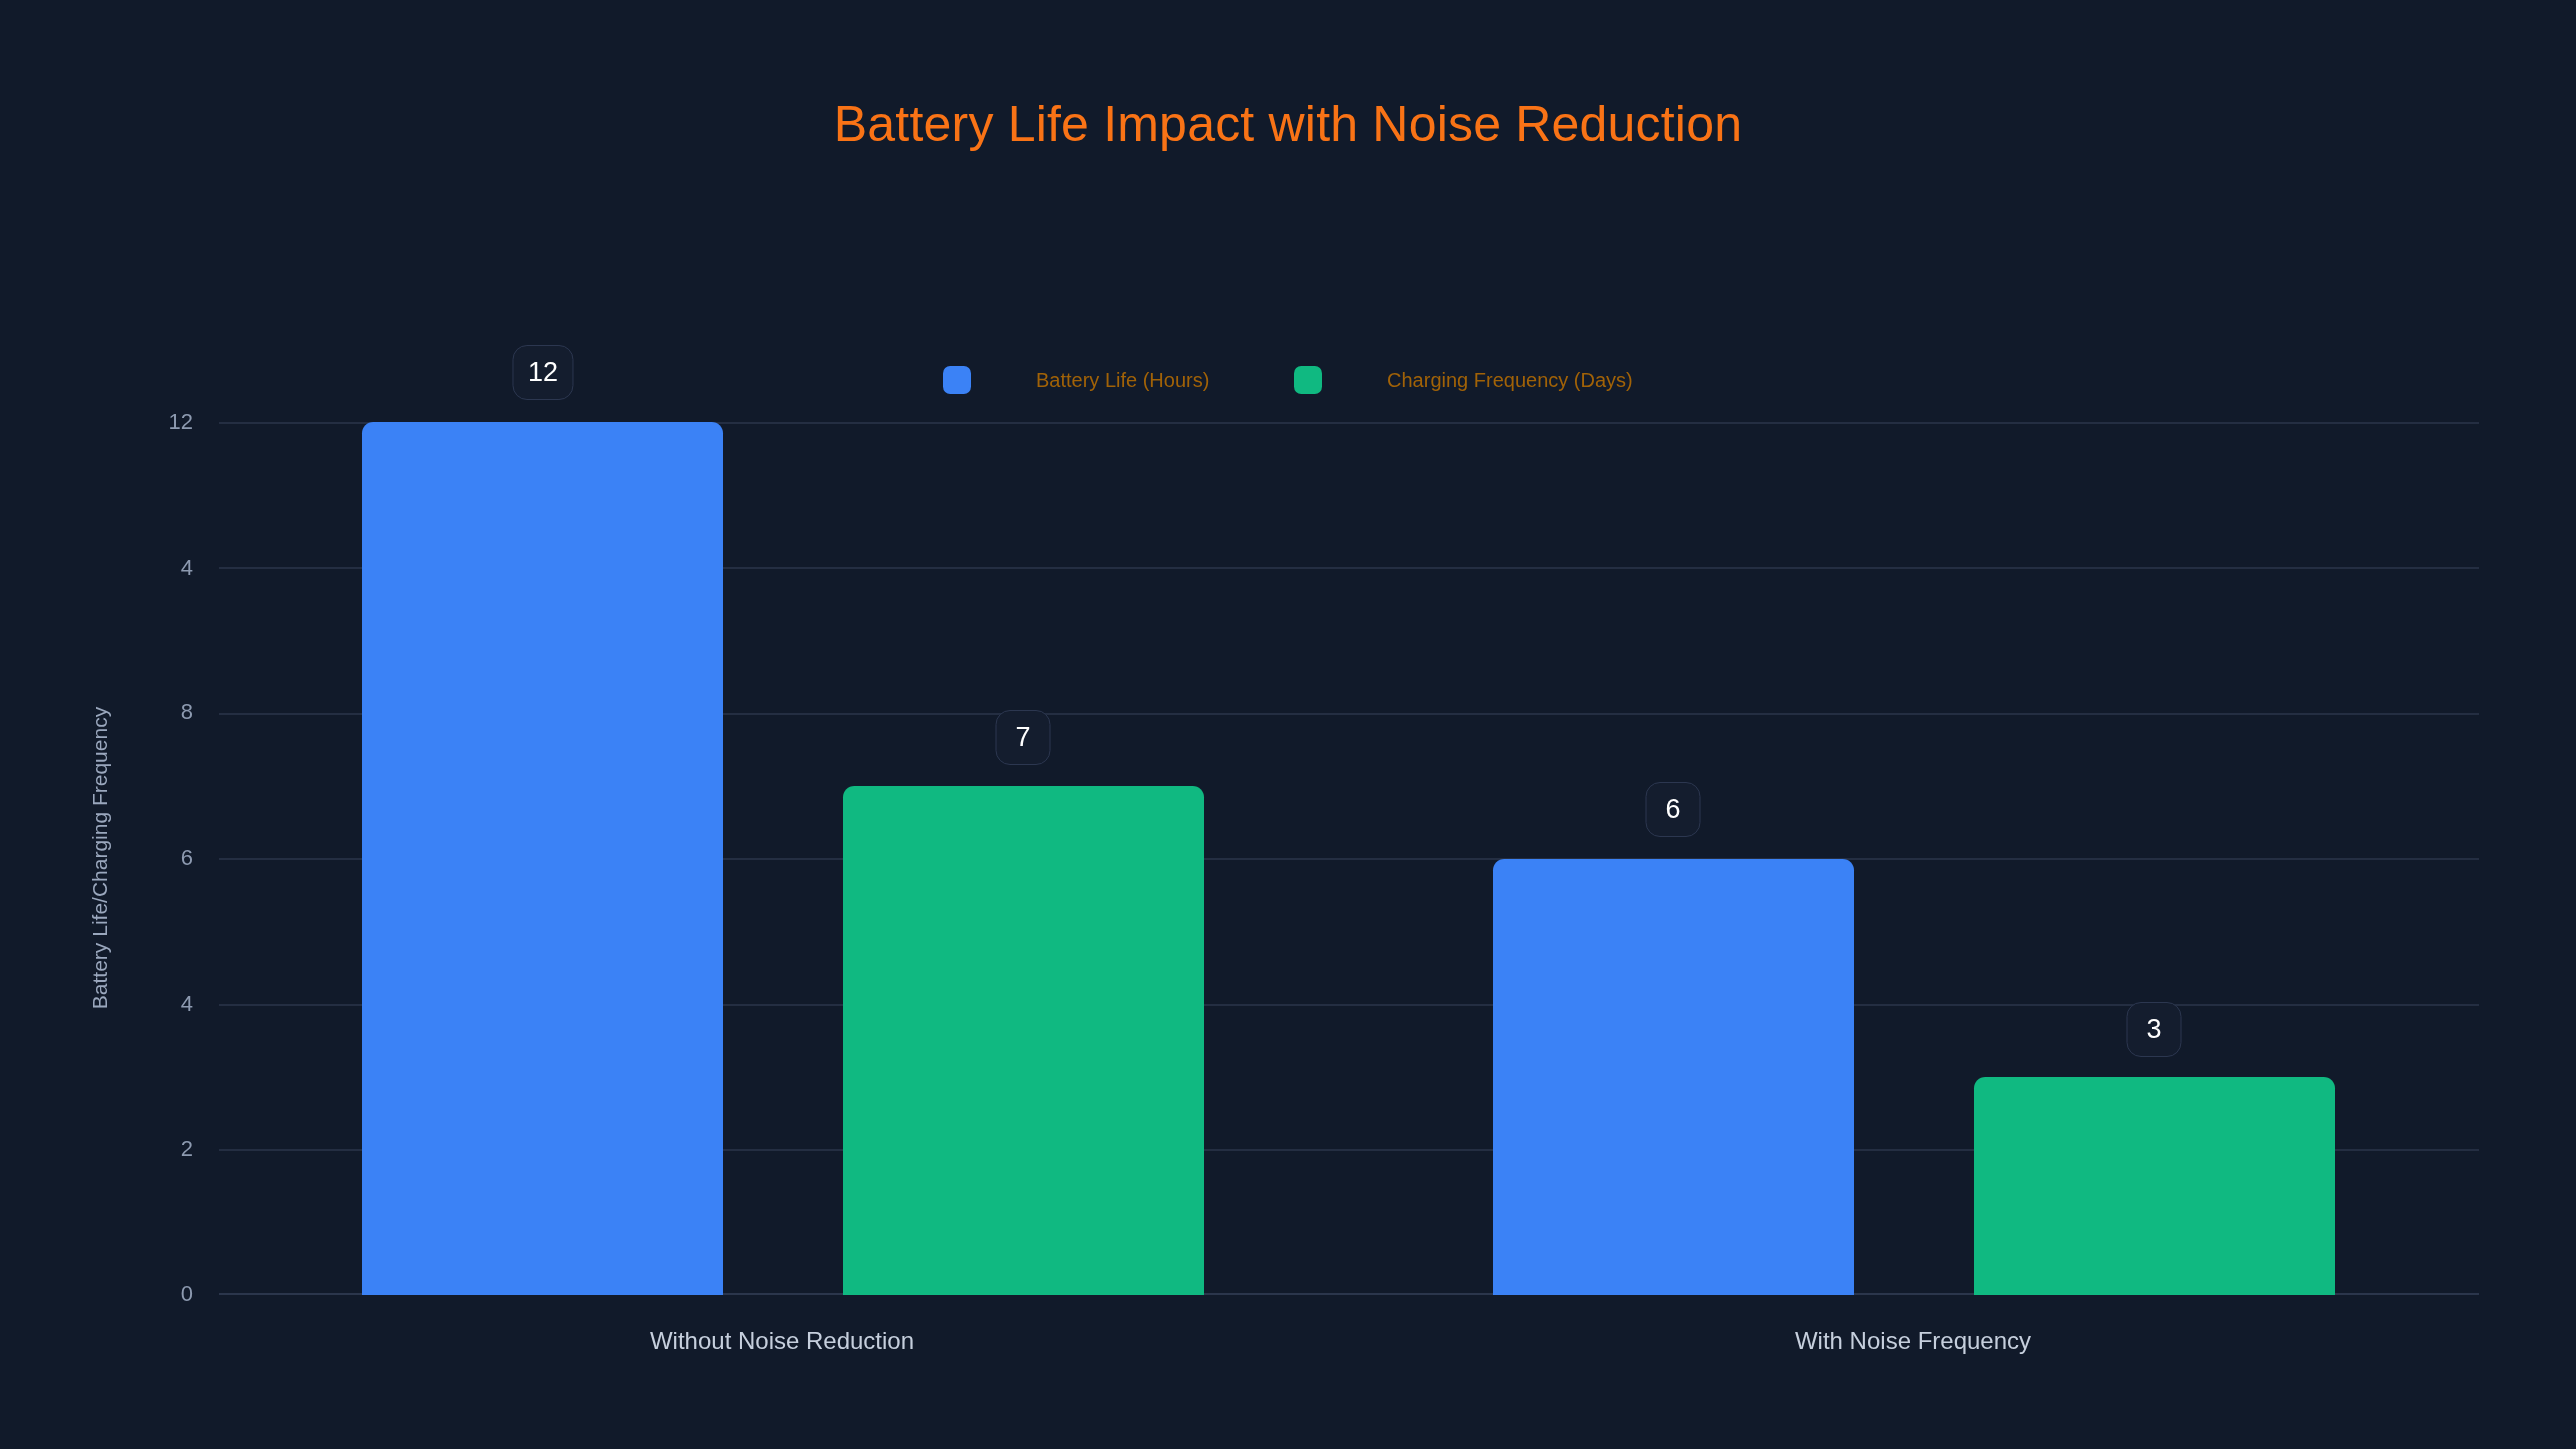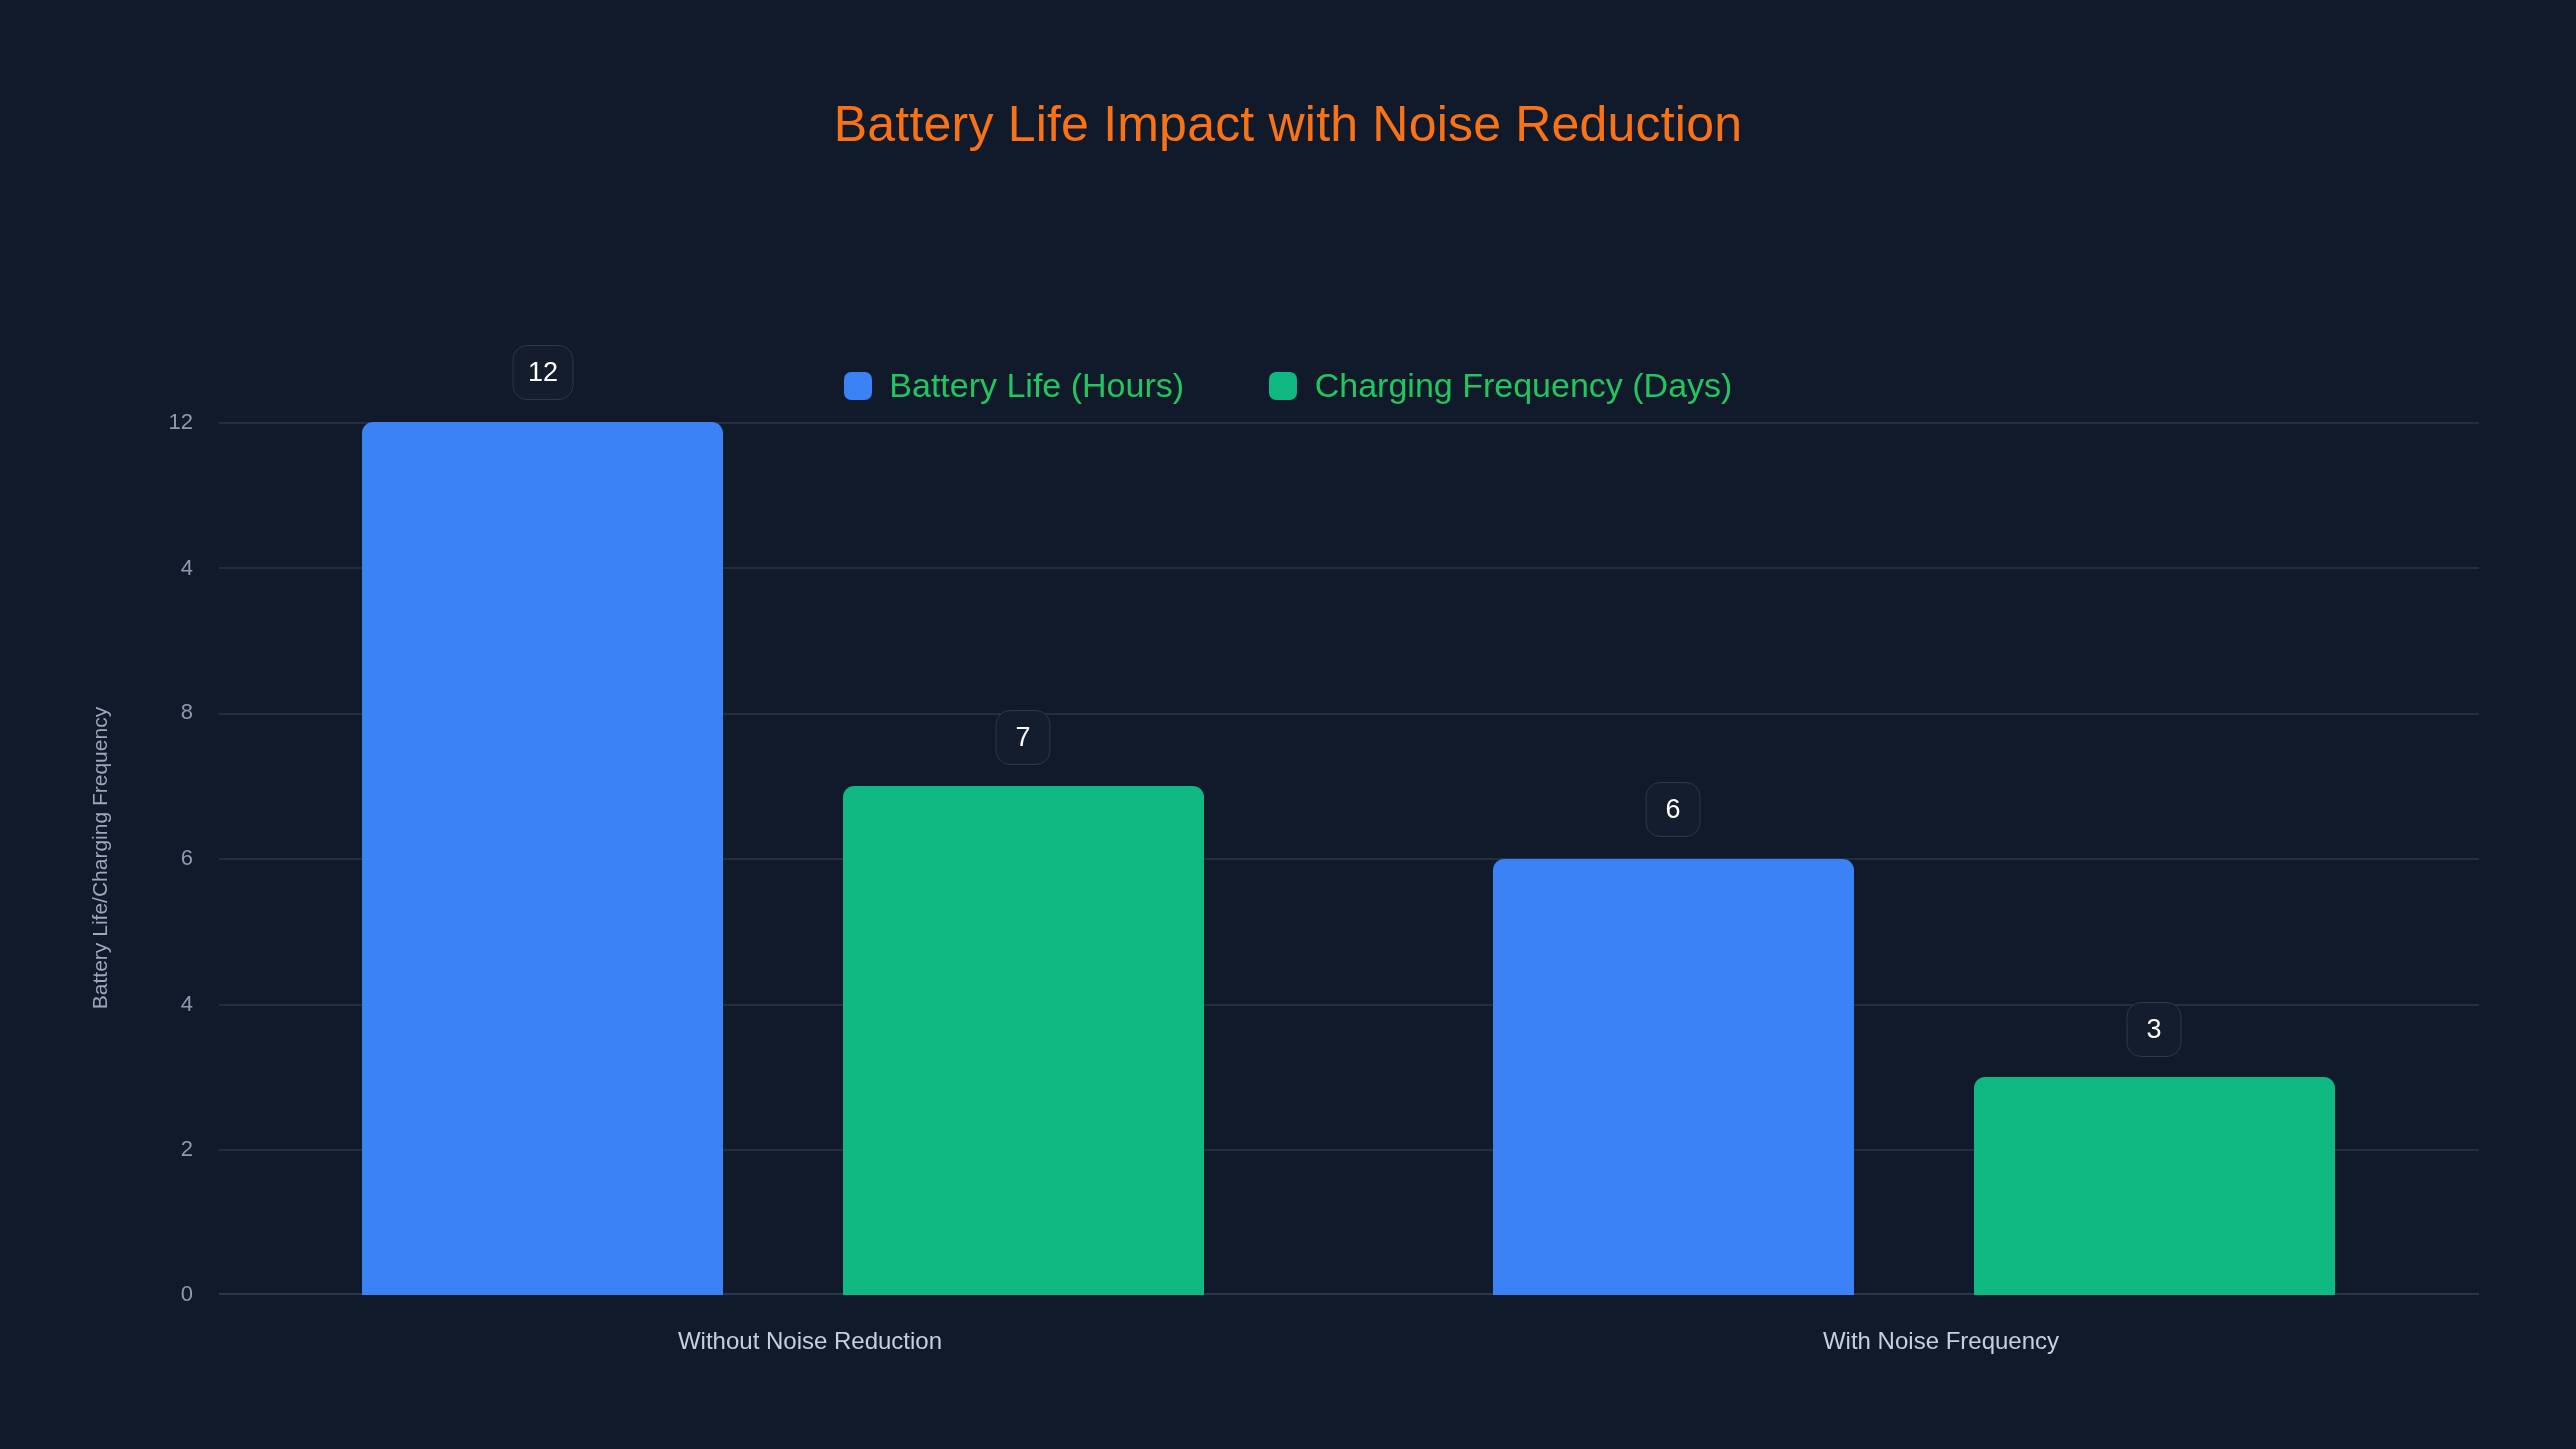--- a/index.html
+++ b/index.html
@@ -29,21 +29,21 @@
   
   #legend {
     position:absolute; left:0; top:366px; width:2576px;
     display:flex; justify-content:center; align-items:center; gap:85px;
     pointer-events:auto;
   }
   .legend-item { display:flex; align-items:center; gap:17.7px; }
   .legend-swatch {
     width:28px; height:28px; border-radius:7.2px; display:block;
   }
-  .legend-label { font-size:34px; color:#22c55e; white-space:nowrap; }
+  .legend-label { font-size:20px; color:#a16207; white-space:nowrap;margin-left:47px; }
 
   
   #plot {
     position:absolute;
     left:219px; top:422px;
     width:2260px; height:873px;
   }
   .gridline {
     position:absolute; left:0; width:100%; height:1.6px;
     background:#242e42;
@@ -70,21 +70,20 @@
     transform:translate(-50%,-50%) rotate(-90deg);
     transform-origin:center center;
     white-space:nowrap;
   }
 
   .xtick-label {
     position:absolute; top:1327px;
     font-size:24px; color:#c6cfdd;
     transform:translateX(-50%);
     white-space:nowrap;
-    margin-left:28px;
   }
 
   
   .bar {
     position:absolute;
     bottom:0;
     border-radius:11.3px 11.3px 0 0;
   }
 
   

